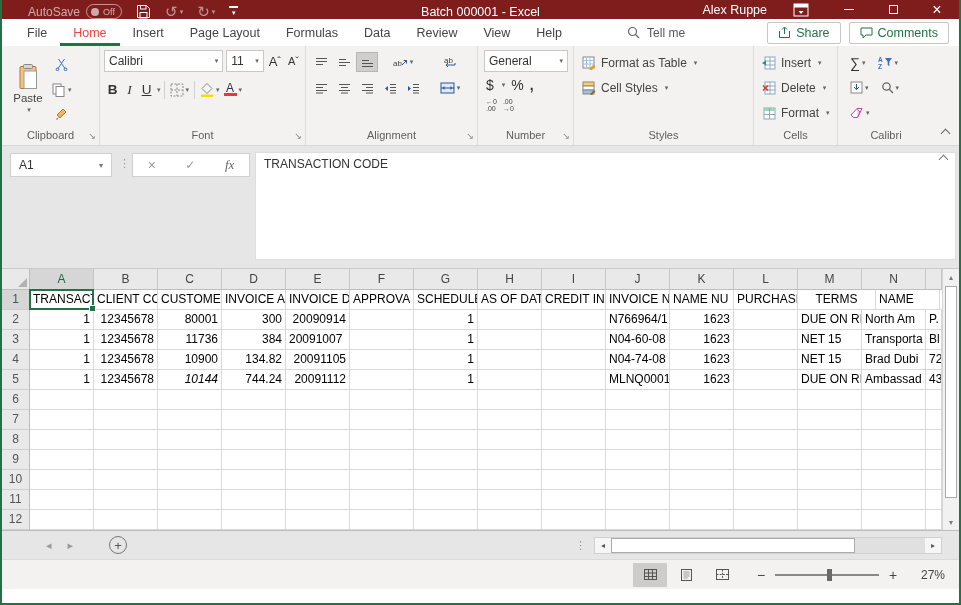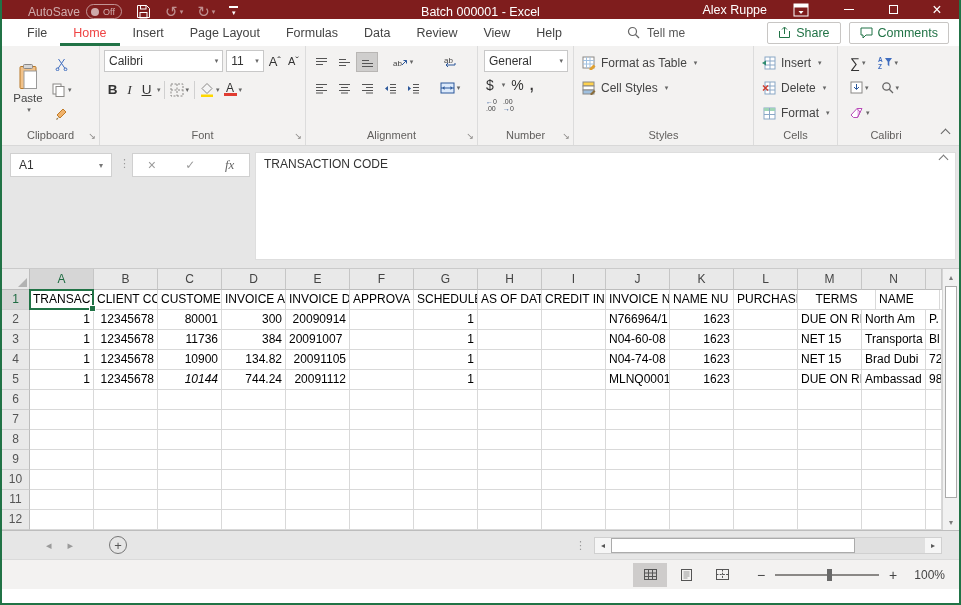--- a/index.html
+++ b/index.html
@@ -785,21 +785,21 @@
             <div class="cell" style="width: 64px; text-align: left;">
               <span class="ct"></span>
             </div>
             <div class="cell" style="width: 64px; text-align: left;">
               <span class="ct">DUE ON RECEIPT</span>
             </div>
             <div class="cell" style="width: 64px; text-align: left;">
               <span class="ct">Ambassad</span>
             </div>
             <div class="cell" style="width: 16px; text-align: left;">
-              <span class="ct">98</span>
+              <span class="ct">43</span>
             </div>
           </div>
           <div class="row">
             <div class="rowh">6</div>
             <div class="cell" style="width: 64px; text-align: right;">
               <span class="ct"></span>
             </div>
             <div class="cell" style="width: 64px; text-align: right;">
               <span class="ct"></span>
             </div>
@@ -1178,17 +1178,17 @@
             <path d="M6.5 0.5 v10 M0.5 5.5 h12" stroke="#555" stroke-dasharray="2 1.2"></path>
           </svg>
       </span>
       <div class="zoomctl">
         <span class="zsign">−</span>
         <div class="ztrack">
             <div class="zthumb"></div>
           </div>
         <span class="zsign">+</span>
       </div>
-      <span class="zoomlabel">100%</span>
+      <span class="zoomlabel">27%</span>
     </div>
   </div>
 
 </div>
 
 </body></html>

